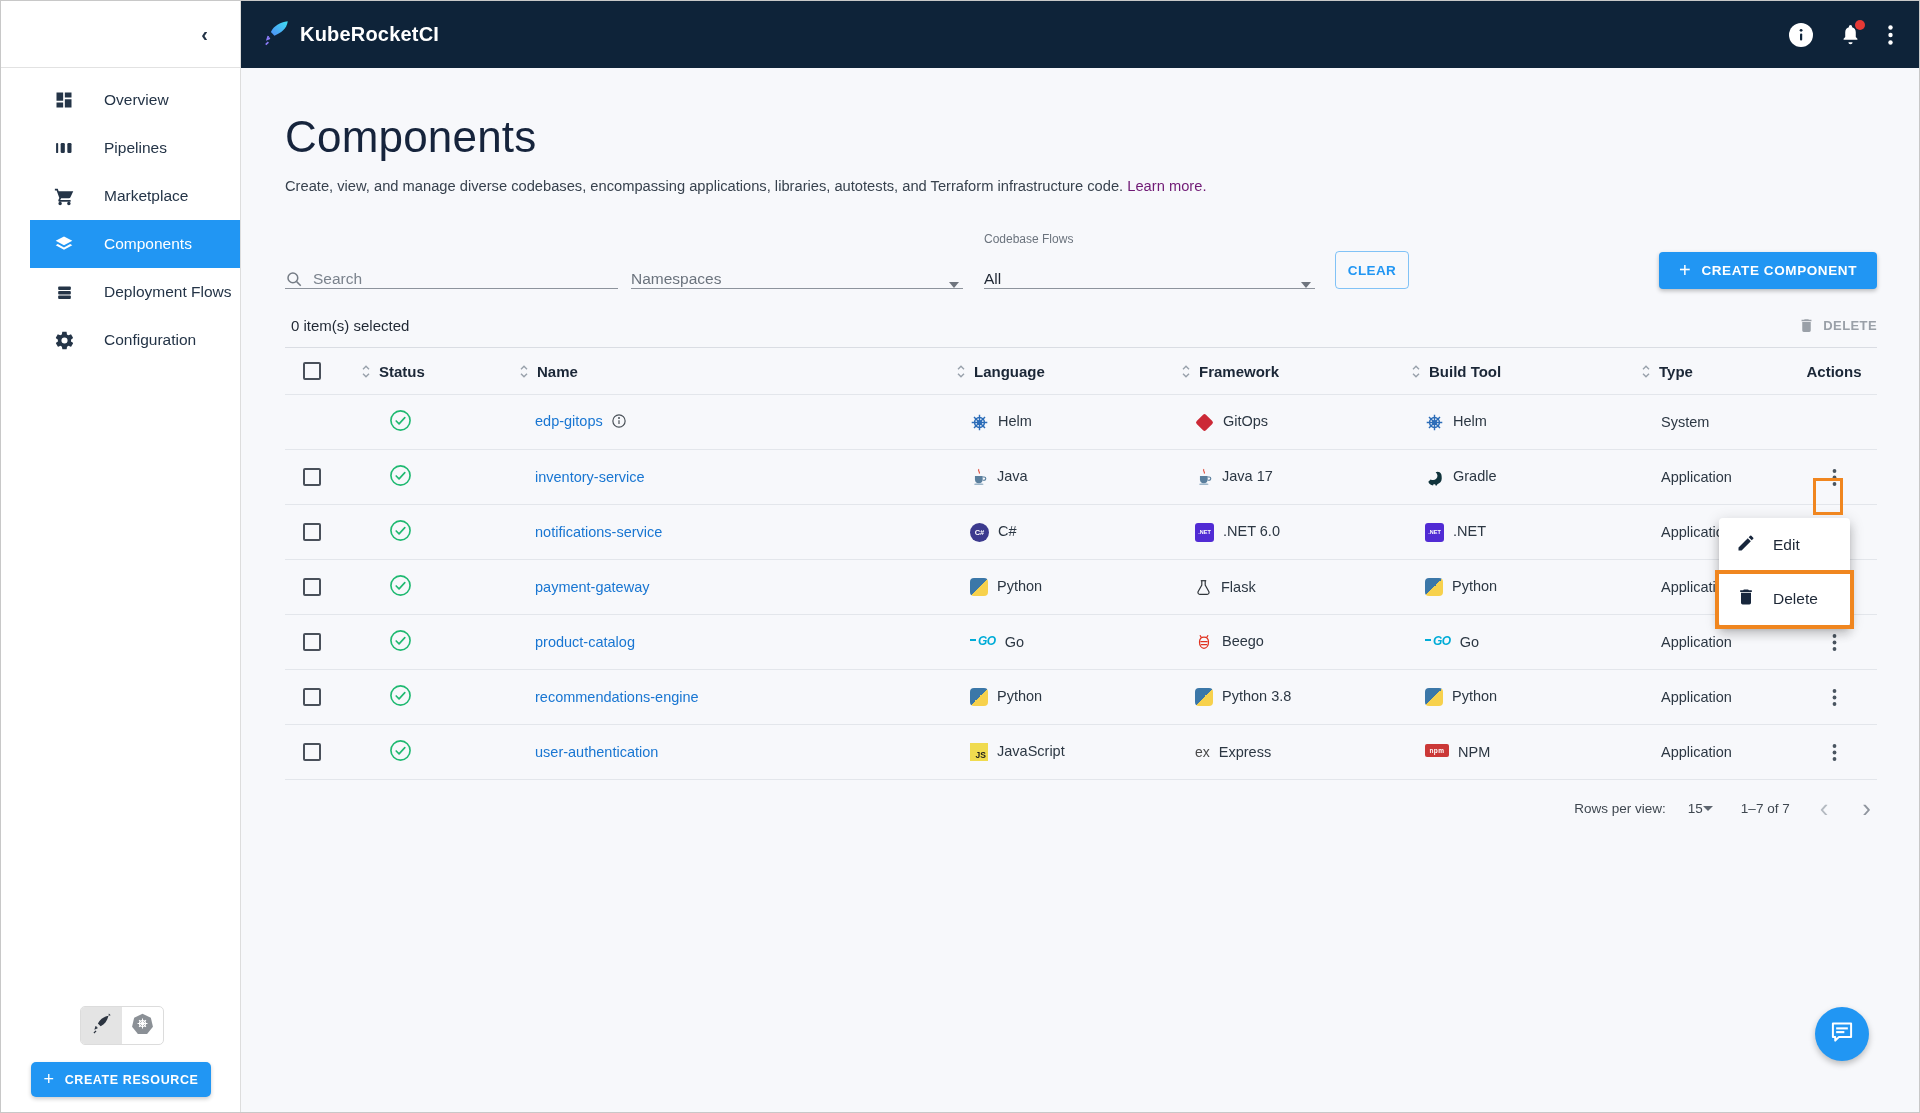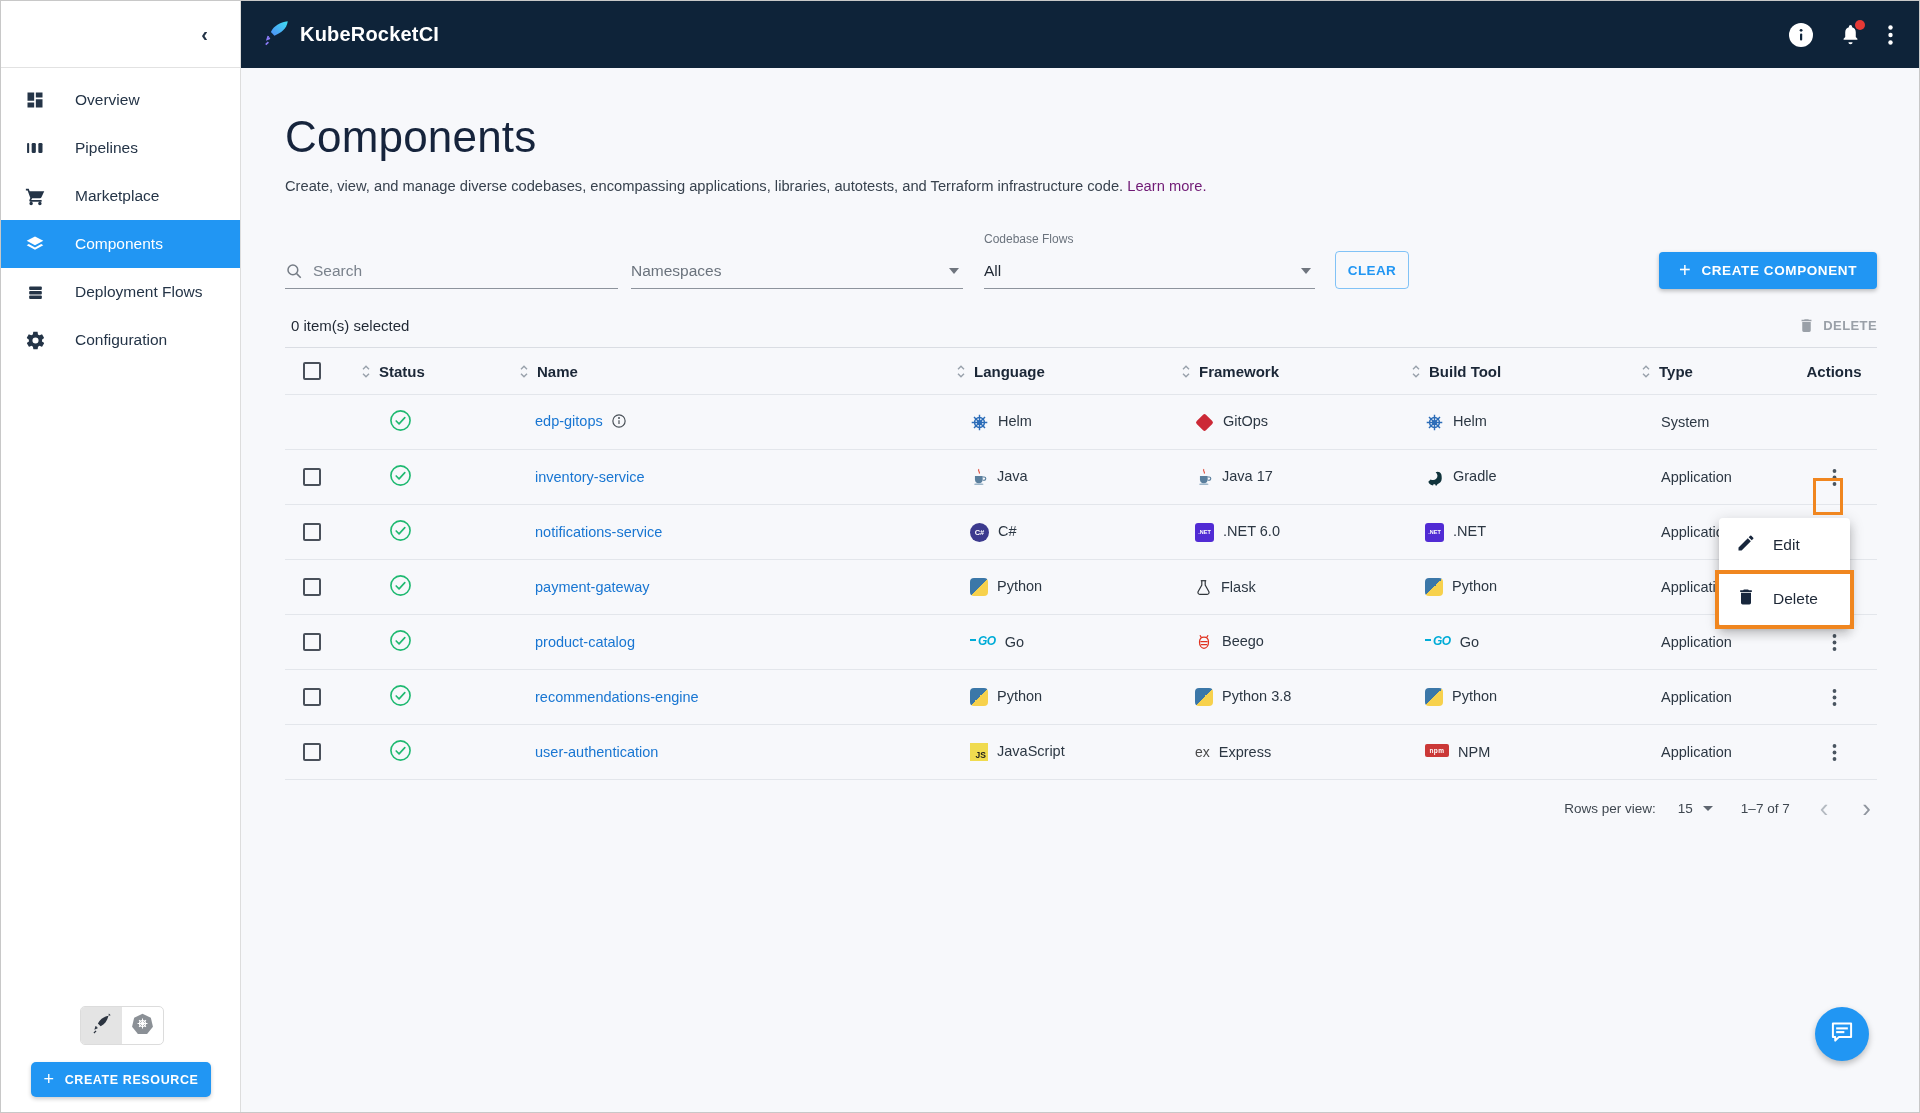--- a/index.html
+++ b/index.html
@@ -8,21 +8,21 @@
   :root{
     --accent:#2196F3; --hl:#F0861F; --header-bg:#0E2339;
     --link:#1976D2; --green:#1FB971; --ink:#17263C;
   }
   .app{ position:relative; width:1920px; height:1113px; display:flex; border:1px solid #c8c8c8; }
 
   
   .sidebar{ width:240px; height:100%; background:#fff; border-right:1px solid #ddd; position:relative; flex:none; }
   .sidebar-top{ height:67px; border-bottom:1px solid #e2e2e2; display:flex; align-items:center; justify-content:flex-end; padding-right:32px; }
   .collapse-btn{ font-size:20px; font-weight:bold; color:#243447; cursor:pointer; line-height:1; }
-  .nav{ padding-top:8px; }
+  .nav{ padding-top:8px;margin-left:29px; }
   .nav-item{ height:48px; display:flex; align-items:center; padding-left:22px; cursor:pointer; color:#243447; }
   .nav-item .nico{ width:24px; height:24px; display:flex; align-items:center; justify-content:center; margin-right:28px; flex:none; }
   .nav-item .nlabel{ font-size:15.5px; }
   .nav-item.selected{ background:var(--accent); color:#fff; }
   .toggle-group{ position:absolute; left:79px; bottom:67px; width:84px; height:39px; display:flex; border:1px solid #dcdcdc; border-radius:5px; overflow:hidden; background:#fff; }
   .toggle-btn{ width:50%; display:flex; align-items:center; justify-content:center; cursor:pointer; }
   .toggle-btn.active{ background:#e4e4e4; }
   .create-resource{ position:absolute; left:30px; bottom:15px; width:180px; height:35px; background:var(--accent); color:#fff; border:none; border-radius:5px; font-size:12.5px; font-weight:bold; letter-spacing:.6px; display:flex; align-items:center; justify-content:center; cursor:pointer; box-shadow:0 2px 4px rgba(0,0,0,.2); font-family:inherit; }
   .create-resource .plus{ font-size:18px; font-weight:400; margin-right:10px; }
 
@@ -38,21 +38,21 @@
   .kebab-top{ cursor:pointer; display:flex; }
 
   
   .main{ flex:1; background:#f7f8fb; padding:0 42px 0 44px; overflow:hidden; position:relative; }
   .page-title{ margin-top:44px; font-size:44px; font-weight:500; color:#16243c; letter-spacing:.2px; }
   .page-desc{ margin-top:16px; font-size:14.7px; color:#38424e; }
   .learn-more{ color:#701a75; cursor:pointer; }
 
   
   .filters{ margin-top:38px; display:flex; align-items:flex-end; }
-  .field{ border-bottom:1px solid #8d939c; display:flex; align-items:center; height:36px; }
+  .field{ border-bottom:1px solid #8d939c; display:flex; align-items:flex-end; height:36px; }
   .search-field{ width:333px; }
   .search-field input{ border:none; outline:none; background:transparent; font-size:15.5px; color:#1f2733; width:100%; font-family:inherit; }
   .search-field input::placeholder{ color:#7a828c; }
   .search-ic{ margin-right:10px; display:flex; }
   .select-field{ width:332px; margin-left:13px; justify-content:space-between; cursor:pointer; }
   .select-label{ font-size:15.5px; color:#6b737d; }
   .select-value{ font-size:15.5px; color:#1f2733; }
   .dd-arrow{ width:0; height:0; border-left:5px solid transparent; border-right:5px solid transparent; border-top:6px solid #6f757e; margin-right:4px; }
   .labeled-select{ margin-left:21px; width:331px; }
   .labeled-select .top-label{ font-size:12px; color:#6b737d; margin-bottom:7px; }
@@ -92,21 +92,21 @@
   .npm-ic{ width:24px; height:13px; border-radius:2px; background:#cb3837; color:#fff; font-size:6.5px; font-weight:bold; letter-spacing:.5px; }
   .go-ic{ color:#00acd7; font-size:12px; font-weight:bold; font-style:italic; letter-spacing:-.5px; }
   .go-ic::before{ content:""; display:inline-block; width:6px; height:2px; background:#00acd7; margin-right:2px; margin-bottom:3px; }
   .express-ic{ color:#4a4a4a; font-size:14px; letter-spacing:0; }
   .gitops-ic{ width:19px; height:19px; position:relative; }
   .gitops-ic::before{ content:""; position:absolute; left:3px; top:3px; width:13px; height:13px; background:#cc2936; border-radius:2px; transform:rotate(45deg); }
 
   
   .pagination{ height:56px; display:flex; align-items:center; justify-content:flex-end; color:#3f4750; font-size:13.5px; }
   .rpp-label{ margin-right:22px; }
-  .rpp-select{ display:flex; align-items:center; gap:10px; cursor:pointer; margin-right:28px; }
+  .rpp-select{ display:flex; align-items:center; gap:0; cursor:pointer; margin-right:28px; }
   .rpp-arrow{ width:0; height:0; border-left:5px solid transparent; border-right:5px solid transparent; border-top:5px solid #5f6670; }
   .range-text{ margin-right:30px; }
   .page-prev{ font-size:26px; color:#b4bac1; margin-right:34px; cursor:default; line-height:0; }
   .page-next{ font-size:26px; color:#8f959e; margin-right:6px; cursor:pointer; line-height:0; }
 
   
   .ctx-menu{ position:absolute; left:1718px; top:517px; width:131px; background:#fff; border-radius:4px; box-shadow:0 5px 5px -3px rgba(0,0,0,.2),0 8px 10px 1px rgba(0,0,0,.14),0 3px 14px 2px rgba(0,0,0,.12); z-index:30; }
   .ctx-item{ height:54px; display:flex; align-items:center; padding-left:17px; gap:17px; font-size:15.5px; color:#1d2736; cursor:pointer; }
   .hl-box{ position:absolute; border:3px solid var(--hl); z-index:40; pointer-events:none; }
   .hl-kebab{ left:1812px; top:477px; width:30px; height:37px; }

